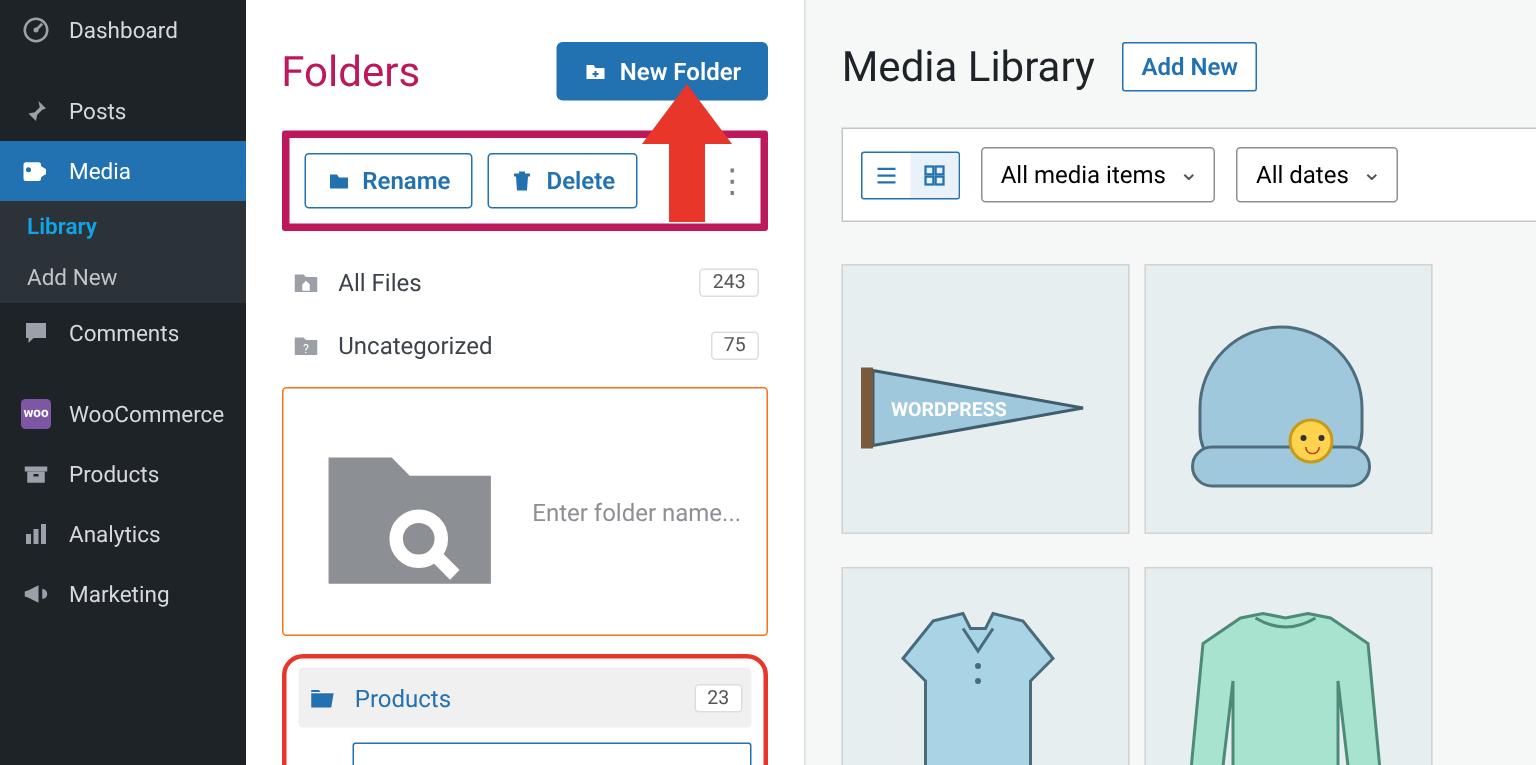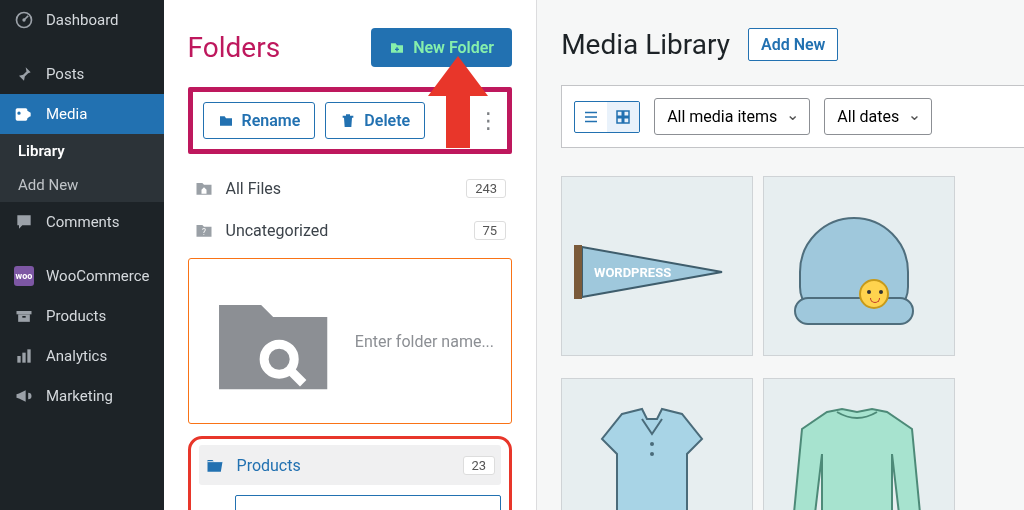--- a/index.html
+++ b/index.html
@@ -7,30 +7,30 @@
 
 
 .wp-sidebar{ width:200px; background:#1d2327; color:#f0f0f1; display:flex; flex-direction:column; font-size:15px; }
 .wp-item{ display:flex; align-items:center; gap:12px; padding:10px 14px; color:#d5d9dd; cursor:pointer; position:relative; }
 .wp-item.active{ background:#2271b1; color:#fff; }
 .wp-item.active::after{
   content:""; position:absolute; right:-10px; top:50%; transform:translateY(-50%);
   border:10px solid transparent; border-left-color:#2271b1;
 }
 .wp-sub{ padding:8px 14px 8px 18px; background:#2c3338; color:#c0c4c8; font-size:15px; cursor:pointer; }
-.wp-sub.active{ color:#ffffff; font-weight:600; }
+.wp-sub.active{ color:#0ea5e9; font-weight:600; }
 .wp-icon{ width:20px; height:20px; flex:0 0 20px; color:#9ba1a8; }
 .wp-item.active .wp-icon{ color:#fff; }
 .wp-group-gap{ height:14px; }
 
 
 .folders-panel{ width:400px; background:#fff; border-right:1px solid #dcdcde; padding:28px 24px 0 24px; display:flex; flex-direction:column; position:relative; }
 .folders-head{ display:flex; align-items:center; justify-content:space-between; margin-bottom:20px; }
 .folders-title{ font-size:28px; font-weight:400; color:#be185d; }
-.btn-primary{ background:#2271b1; color:#86efac; border:none; border-radius:4px; padding:10px 18px; font-size:16px; font-weight:600; display:inline-flex; align-items:center; gap:8px; cursor:pointer; }
+.btn-primary{ background:#2271b1; color:#ffffff; border:none; border-radius:4px; padding:10px 18px; font-size:16px; font-weight:600; display:inline-flex; align-items:center; gap:8px; cursor:pointer; }
 .btn-primary .mini-icon{ width:16px; height:16px; }
 
 .toolbar{ display:flex; align-items:center; gap:10px; border:5px solid #be185d; border-radius:2px; padding:10px; margin-bottom:14px; }
 .btn-outline{ border:1.5px solid #2271b1; color:#2271b1; background:#fff; border-radius:3px; padding:8px 14px; font-size:16px; font-weight:600; display:inline-flex; align-items:center; gap:8px; cursor:pointer; }
 .toolbar .sort-icon{ color:#2271b1; width:22px; height:22px; }
 .toolbar .kebab{ color:#7c7f83; font-size:22px; letter-spacing:-2px; cursor:pointer; }
 
 .folder-list{ display:flex; flex-direction:column; gap:2px; }
 .folder-row{ display:flex; align-items:center; gap:12px; padding:10px 6px; font-size:16px; color:#3c434a; }
 .folder-row .count{ margin-left:auto; background:#fff; border:1px solid #ddd; border-radius:3px; padding:1px 8px; font-size:13px; color:#555; }

